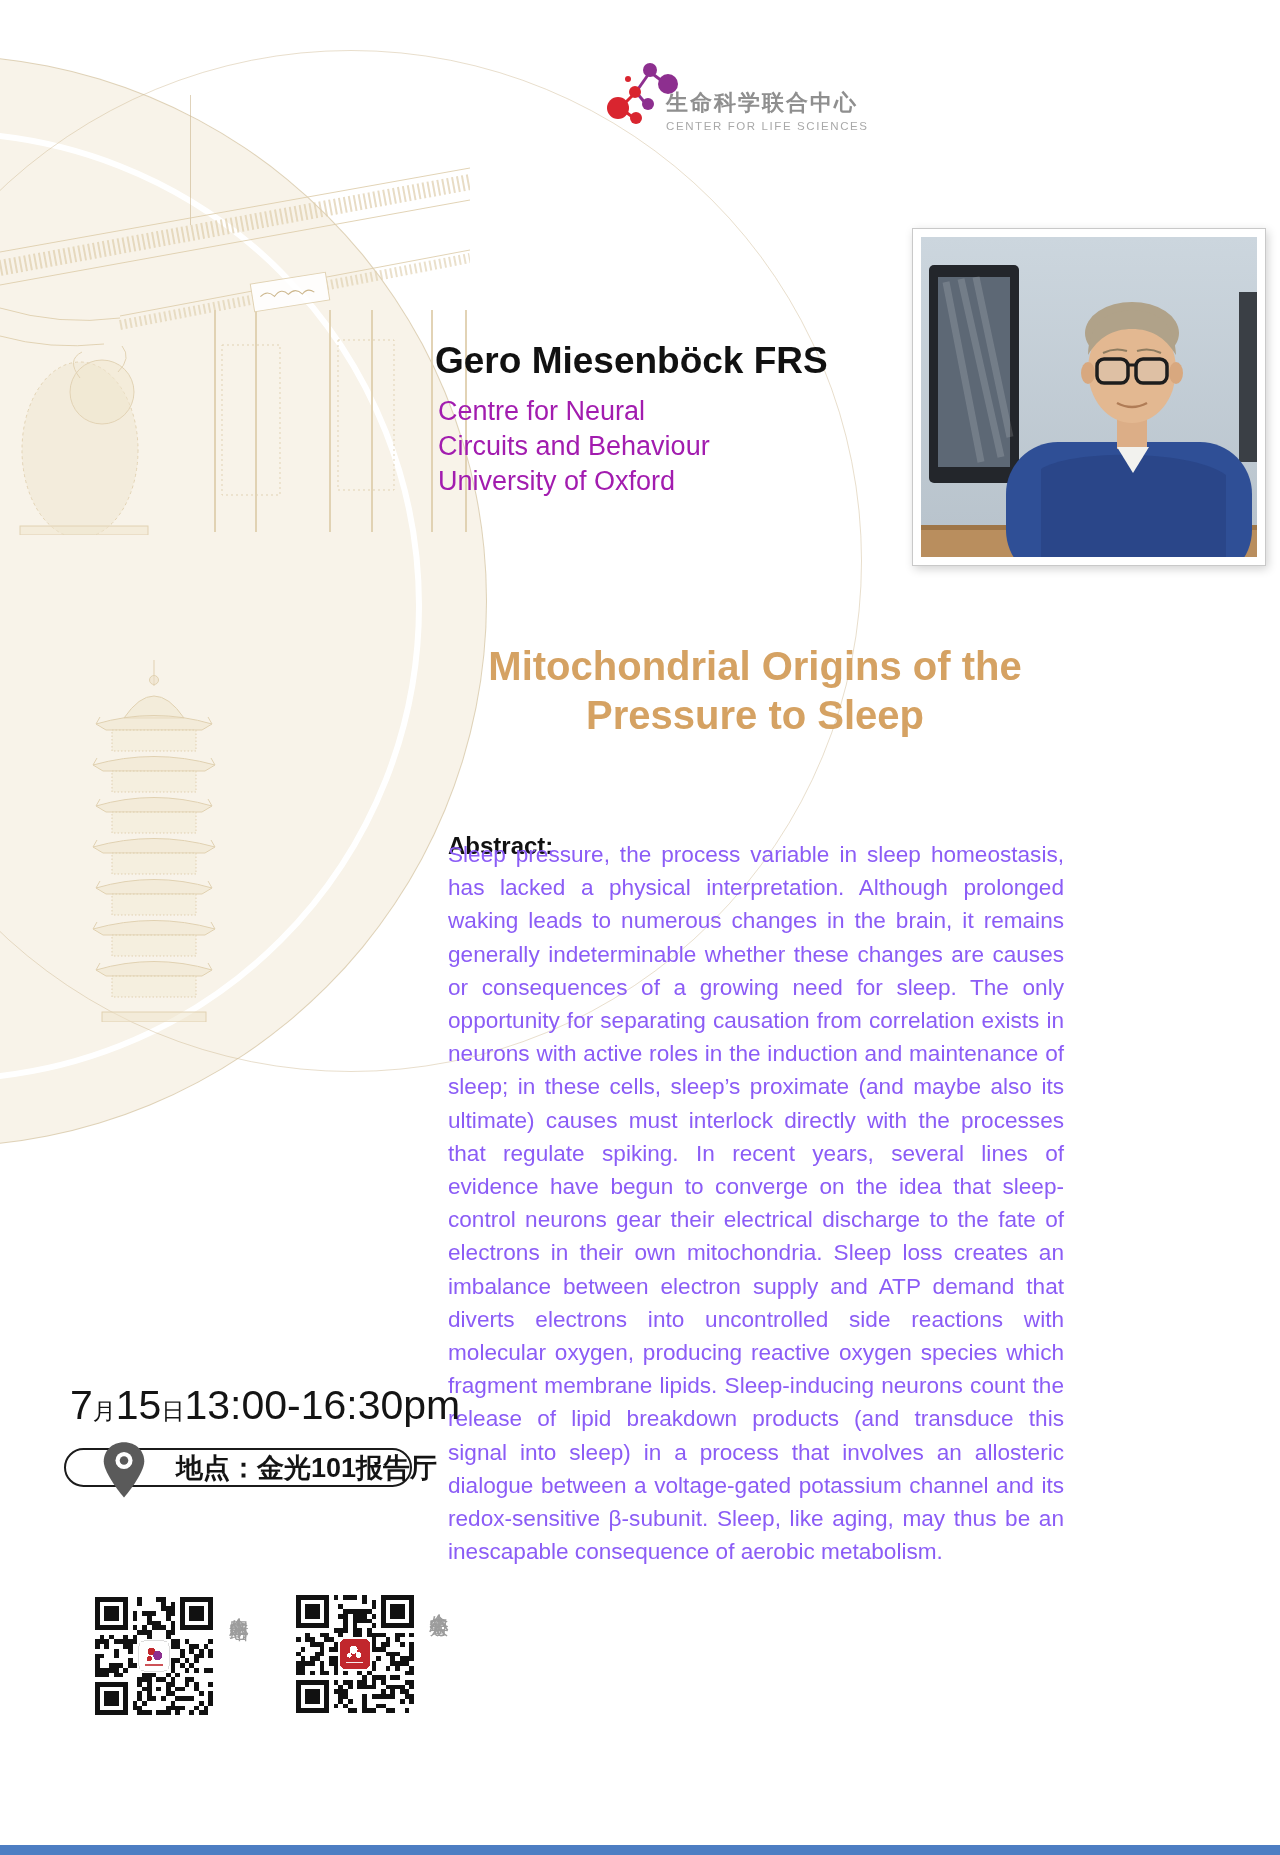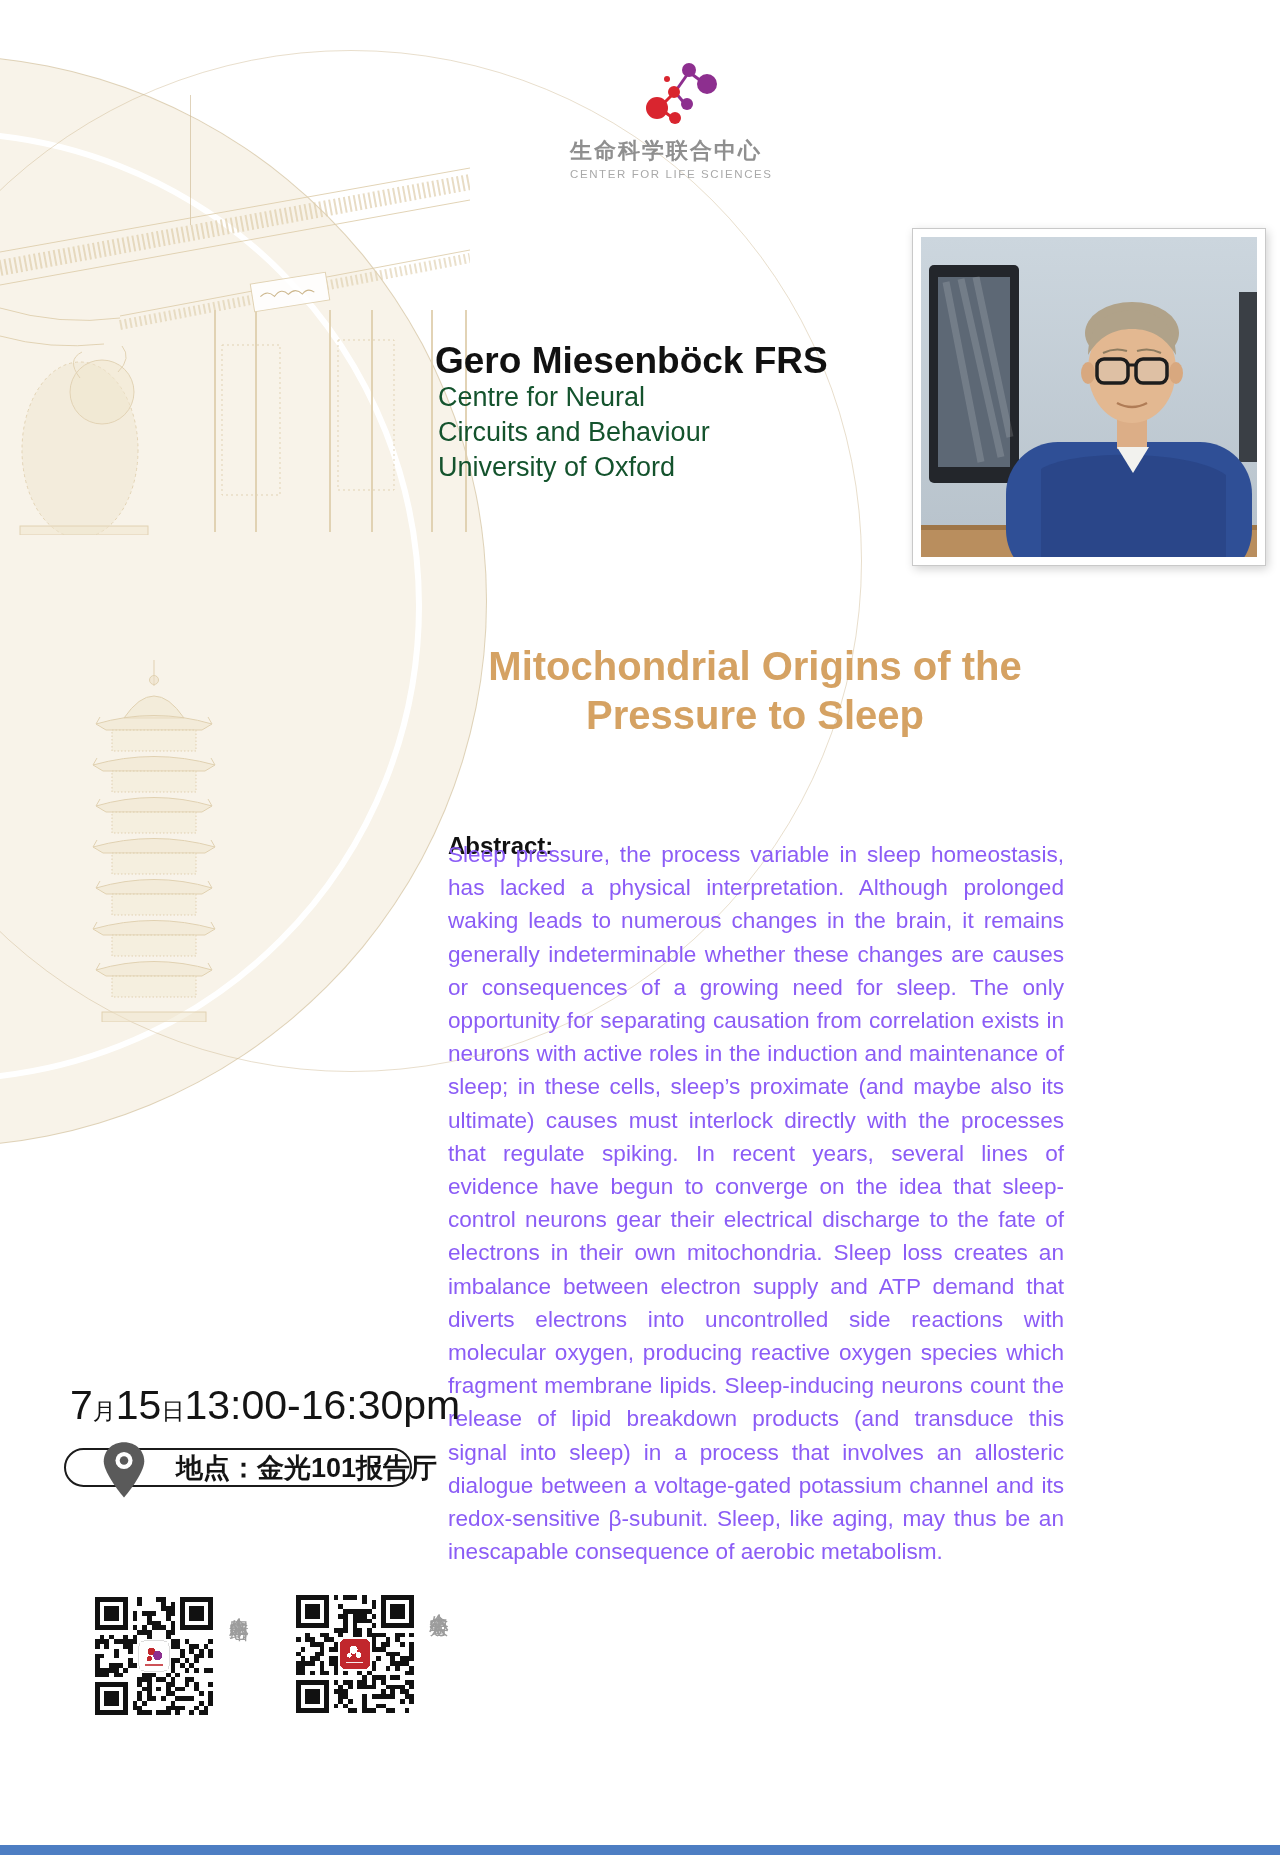--- a/index.html
+++ b/index.html
@@ -11,32 +11,32 @@
   .bg-cream{position:absolute;left:-605px;top:55px;width:1090px;height:1090px;border-radius:50%;
     background:#f8f3e9;border:1px solid rgba(203,182,142,.55);}
   .bg-ring-white{position:absolute;left:-530px;top:130px;width:940px;height:940px;border-radius:50%;
     border:6px solid #ffffff;}
   .bg-ring-tan2{position:absolute;left:-160px;top:50px;width:1020px;height:1020px;border-radius:50%;
     border:1px solid rgba(203,182,142,.45);}
   .bg-vline{position:absolute;left:190px;top:95px;width:1px;height:130px;background:rgba(203,182,142,.6);}
   .bg-gate{position:absolute;left:0;top:140px;width:470px;height:395px;opacity:.9;}
   .bg-pagoda{position:absolute;left:78px;top:660px;width:152px;height:362px;opacity:.95;}
   
-  .cls-logo{position:absolute;left:598px;top:46px;display:flex;align-items:center;flex-direction:column;}
+  .cls-logo{position:absolute;left:598px;top:46px;display:flex;align-items:flex-end;}
   .cls-text{margin-left:-28px;padding-bottom:4px;}
   .cls-cn{font-size:22px;color:#8f8f8f;letter-spacing:2px;font-weight:bold;}
   .cls-en{font-size:11.5px;color:#a9a9a9;letter-spacing:1.6px;margin-top:2px;}
   .pku-logo{position:absolute;left:870px;top:56px;display:flex;align-items:center;gap:12px;}
   .pku-cn{font-family:"DejaVu Serif","Liberation Serif",serif;font-weight:bold;font-size:34px;
     color:#9e2b33;letter-spacing:5px;}
   .pku-en{font-family:"Liberation Serif","DejaVu Serif",serif;font-size:13.5px;color:#3a3a3a;
     letter-spacing:2.2px;margin-top:3px;}
   
   .speaker-name{position:absolute;left:435px;top:340px;font-size:37px;font-weight:bold;color:#111;}
-  .speaker-affil{position:absolute;left:438px;top:380px;font-size:27px;line-height:35px;color:#14532d;}
+  .speaker-affil{position:absolute;left:438px;top:394px;font-size:27px;line-height:35px;color:#a21caf;}
   .photo-frame{position:absolute;left:912px;top:228px;width:336px;height:320px;background:#fff;
     padding:8px;border:1px solid #c9c9c9;box-shadow:2px 3px 9px rgba(0,0,0,.18);}
   
   .talk-title{position:absolute;left:430px;top:642px;width:650px;text-align:center;
     font-size:40px;line-height:49px;font-weight:bold;color:#d5a263;}
   .abstract-label{position:absolute;left:448px;top:804px;font-size:24px;font-weight:bold;color:#111;margin-top:28px;}
   .abstract-body{position:absolute;left:448px;top:838px;width:616px;font-size:22.6px;
     line-height:33.2px;text-align:justify;color:#8b5cf6;}
   
   .host-block{position:absolute;left:72px;top:1178px;font-weight:bold;color:#111;}

